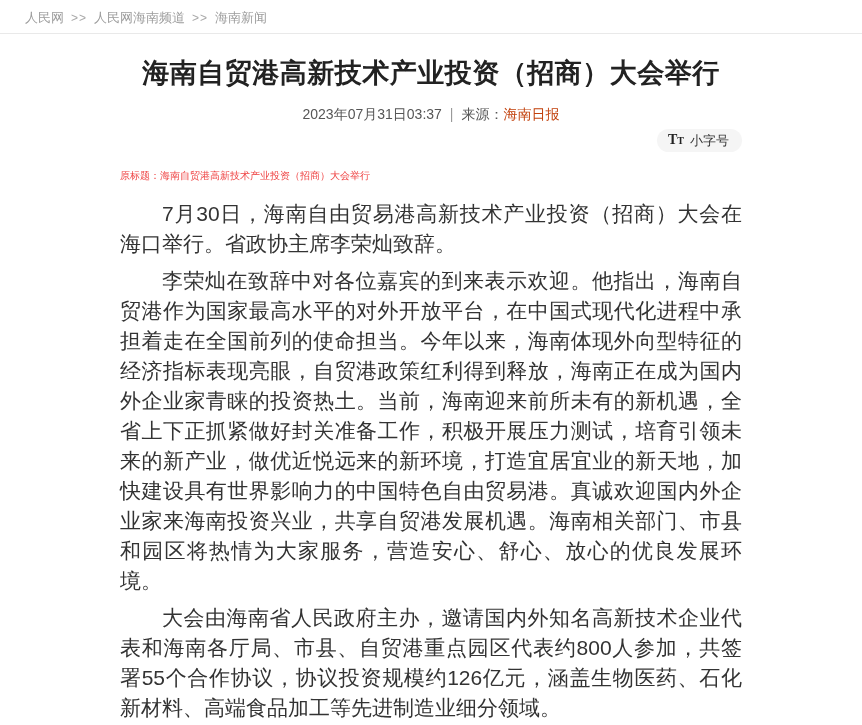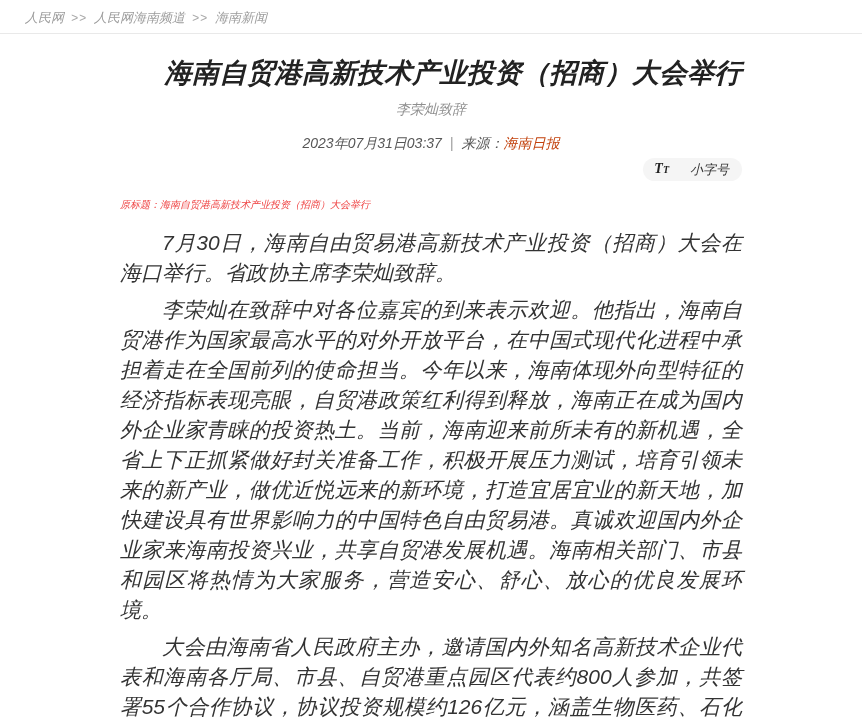--- a/index.html
+++ b/index.html
@@ -1,15 +1,15 @@
 <!DOCTYPE html>
 <html><head>
 <meta charset="utf-8">
 <style>
-  * { margin: 0; padding: 0; box-sizing: border-box; font-style: italic; }
+  * { margin: 0; padding: 0; box-sizing: border-box; }
   html, body {
     width: 862px; height: 725px;
     background: #ffffff;
     font-family: "Liberation Sans", "DejaVu Sans", sans-serif;
     overflow: hidden;
   }
   
   .topbar {
     height: 34px;
     padding: 9px 25px 0 25px;
@@ -33,21 +33,21 @@
   .container {
     width: 622px;
     margin: 0 auto;
   }
   .article-title {
     margin-top: 22px;
     font-size: 27px;
     line-height: 34px;
     font-weight: 700;
     color: #222222;
-    text-align: right;
+    text-align: center;
     letter-spacing: 0.5px;
   }
   .article-subtitle {
     margin-top: 11px;
     text-align: center;
     font-size: 14px;
     color: #8f8f8f;
   }
   .meta {
     margin-top: 16px;
@@ -59,21 +59,21 @@
   .meta a { color: #c2410c; text-decoration: none; cursor: pointer; }
   
   .toolbar {
     margin-top: 5px;
     text-align: right;
     height: 25px;
   }
   .fontsize-pill {
     display: inline-flex;
     align-items: center;
-    gap: 21px;
+    gap: 6px;
     background: #f5f5f5;
     border: none;
     border-radius: 13px;
     padding: 4px 13px 5px 11px;
     font-size: 13px;
     color: #333333;
     cursor: pointer;
     font-family: inherit;
     line-height: 1;
   }
@@ -107,21 +107,20 @@
 <body>
 
 <div class="topbar">
   <a>人民网</a><span class="sep">&gt;&gt;</span><a>人民网海南频道</a><span class="sep">&gt;&gt;</span><a>海南新闻</a>
 </div>
 
 <div class="container">
 
   <h1 class="article-title">海南自贸港高新技术产业投资（招商）大会举行</h1>
 
-  <div class="article-subtitle">李荣灿致辞</div>
 
   <div class="meta">
     <span>2023年07月31日03:37</span><span class="pipe">|</span><span>来源：</span><a>海南日报</a>
   </div>
 
   <div class="toolbar">
     <button class="fontsize-pill">
       <span class="t-icon"><span class="t-big">T</span><span class="t-small">T</span></span>
       <span>小字号</span>
     </button>

